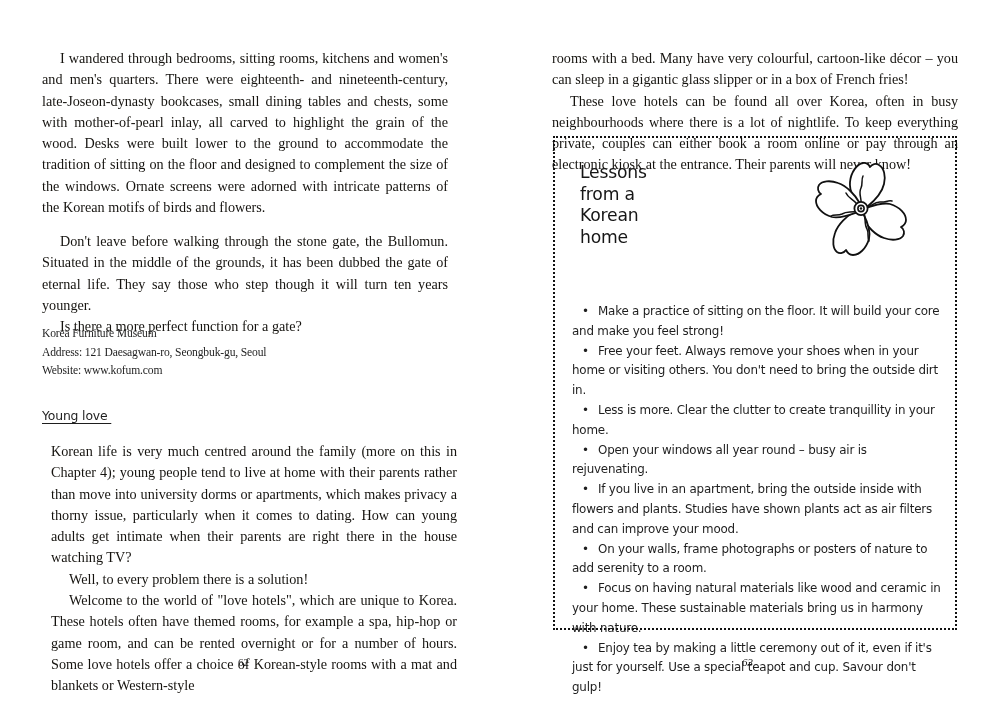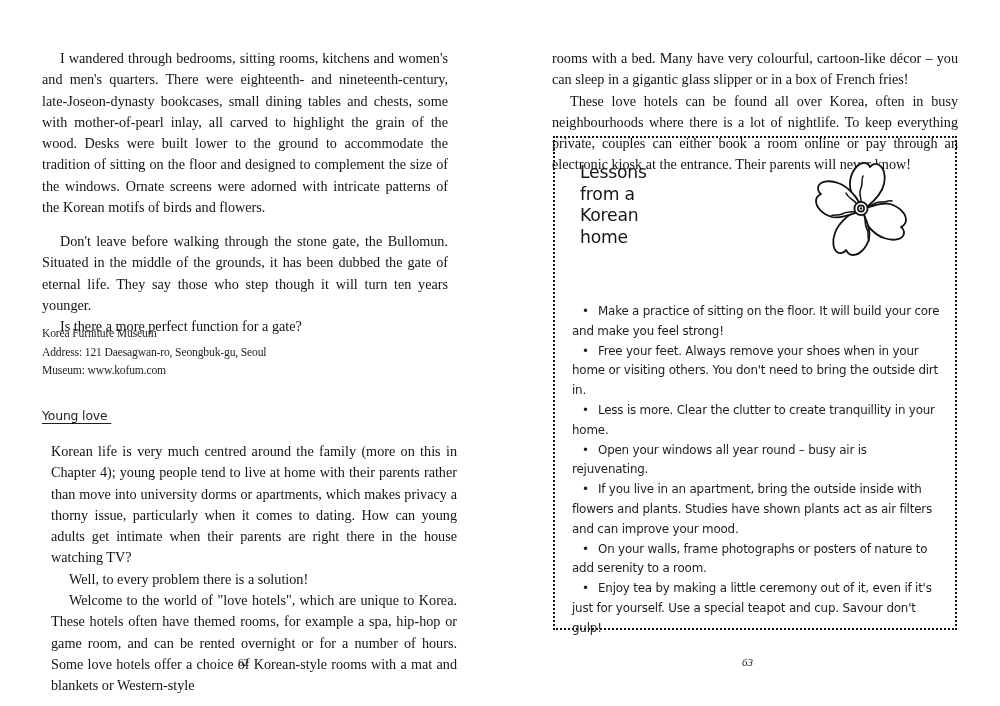--- a/index.html
+++ b/index.html
@@ -160,21 +160,21 @@
     </div>
 
     <div id="left-block-2">
       <p class="prose indent">Don't leave before walking through the stone gate, the Bullomun. Situated in the middle of the grounds, it has been dubbed the gate of eternal life. They say those who step though it will turn ten years younger.</p>
       <p class="prose indent">Is there a more perfect function for a gate?</p>
     </div>
 
     <div class="sans" id="museum-info">
       <div>Korea Furniture Museum</div>
       <div>Address: 121 Daesagwan-ro, Seongbuk-gu, Seoul</div>
-      <div>Museum: www.kofum.com</div>
+      <div>Website: www.kofum.com</div>
     </div>
 
     <div class="sans" id="young-love-heading">Young love </div>
 
     <div id="left-block-3">
       <p class="prose noindent">Korean life is very much centred around the family (more on this in Chapter 4); young people tend to live at home with their parents rather than move into university dorms or apartments, which makes privacy a thorny issue, particularly when it comes to dating. How can young adults get intimate when their parents are right there in the house watching TV?</p>
       <p class="prose indent">Well, to every problem there is a solution!</p>
       <p class="prose indent">Welcome to the world of "love hotels", which are unique to Korea. These hotels often have themed rooms, for example a spa, hip-hop or game room, and can be rented overnight or for a number of hours. Some love hotels offer a choice of Korean-style rooms with a mat and blankets or Western-style</p>
     </div>
 
@@ -251,20 +251,23 @@
         <li>
           <span class="bullet-glyph">•</span><span>Open your windows all year round – busy air is rejuvenating.</span>
         </li>
         <li>
           <span class="bullet-glyph">•</span><span>If you live in an apartment, bring the outside inside with flowers and plants. Studies have shown plants act as air filters and can improve your mood.</span>
         </li>
         <li>
           <span class="bullet-glyph">•</span><span>On your walls, frame photographs or posters of nature to add serenity to a room.</span>
         </li>
         <li>
+          <span class="bullet-glyph">•</span><span>Focus on having natural materials like wood and ceramic in your home. These sustainable materials bring us in harmony with nature.</span>
+        </li>
+        <li>
           <span class="bullet-glyph">•</span><span>Enjoy tea by making a little ceremony out of it, even if it's just for yourself. Use a special teapot and cup. Savour don't gulp!</span>
         </li>
       </ul>
     </div>
 
     <div class="folio" id="folio-right" style="left:190px;font-style:italic;">63</div>
   </div>
 
 </div>
 

